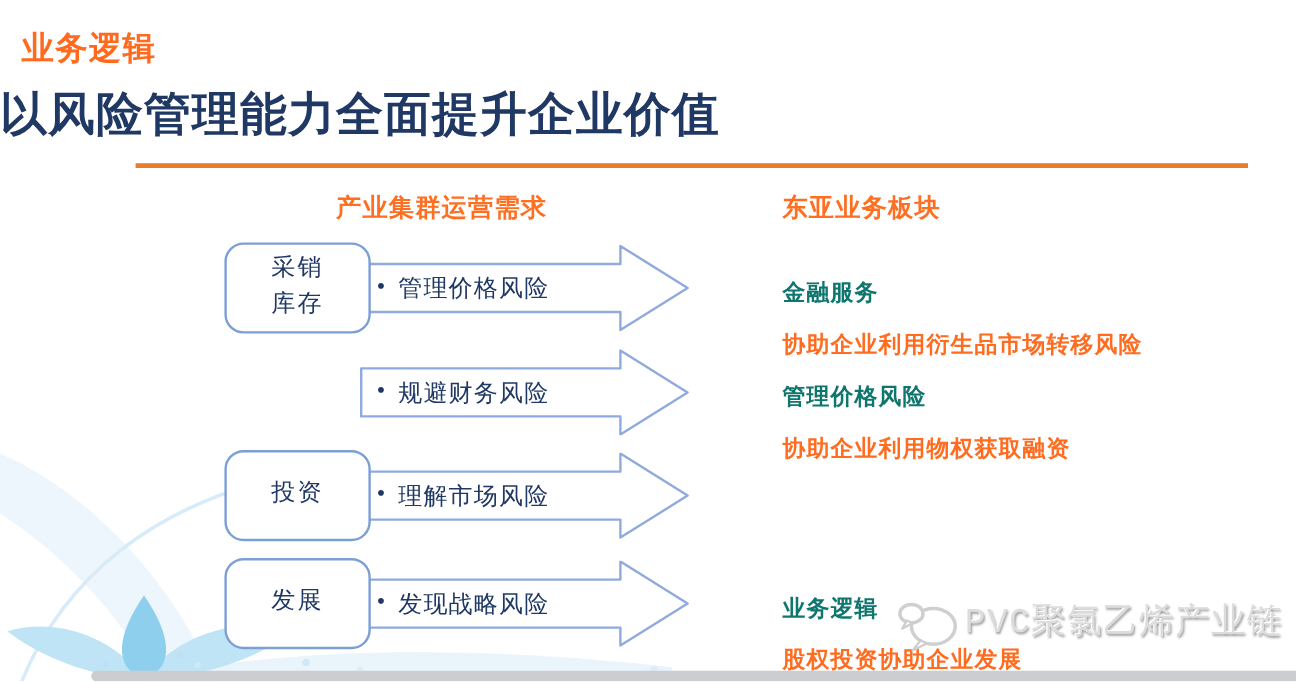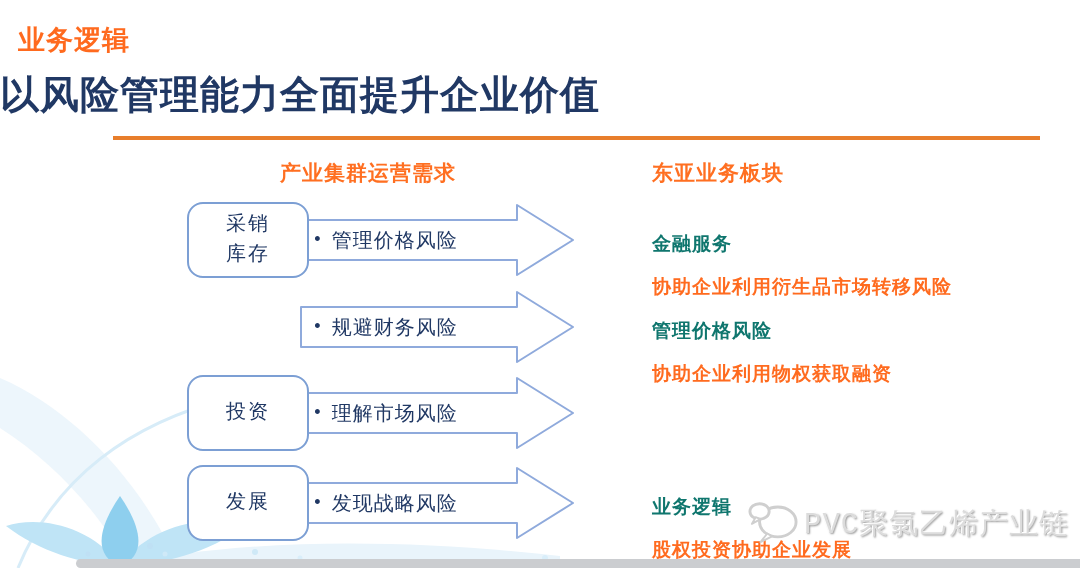--- a/index.html
+++ b/index.html
@@ -45,21 +45,21 @@
   }
   .need .bullet { font-size:18px; margin-right:8px; }
   .right-block {
     position:absolute; left:652px; top:6px; line-height:27px; z-index:2;
   }
   .service { font-size:19px; font-weight:bold; color:#0f766e; letter-spacing:1px;margin-top:24px; }
   .benefit { font-size:19px; font-weight:bold; color:#ff6b1f; letter-spacing:1px;margin-top:16px; }
 
   .watermark {
     position:absolute; left:748px; top:498px; z-index:5;
-    display:flex; align-items:flex-end; gap:6px;
+    display:flex; align-items:flex-start; gap:6px;
   }
   .watermark-text {
     font-size:29px; color:#dcdcdc; letter-spacing:1px; white-space:nowrap;
     text-shadow:-1px -1px 0 #ffffff, 1px 1px 2px #9a9a9a;
   }
   .decor { position:absolute; left:0; bottom:0; width:560px; height:200px; z-index:0; }
   .scrollbar {
     position:absolute; left:76px; right:0; bottom:0; height:9px; z-index:6;
     background:#cbcdd0; border-radius:5px 0 0 5px;
   }

